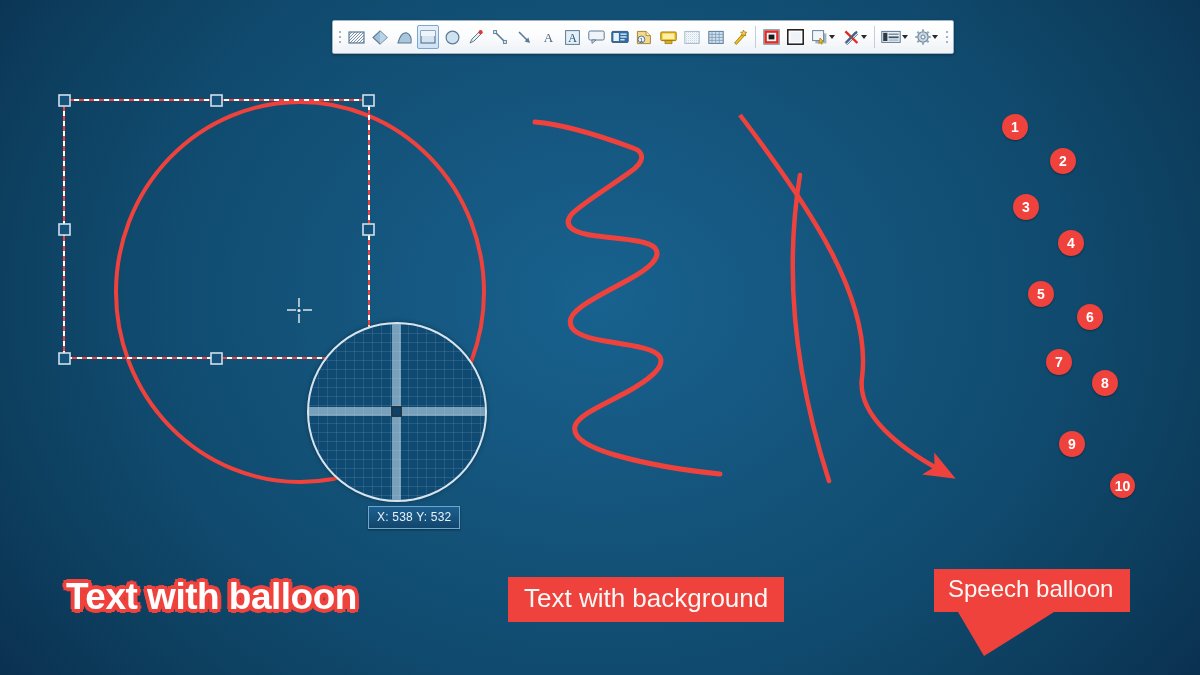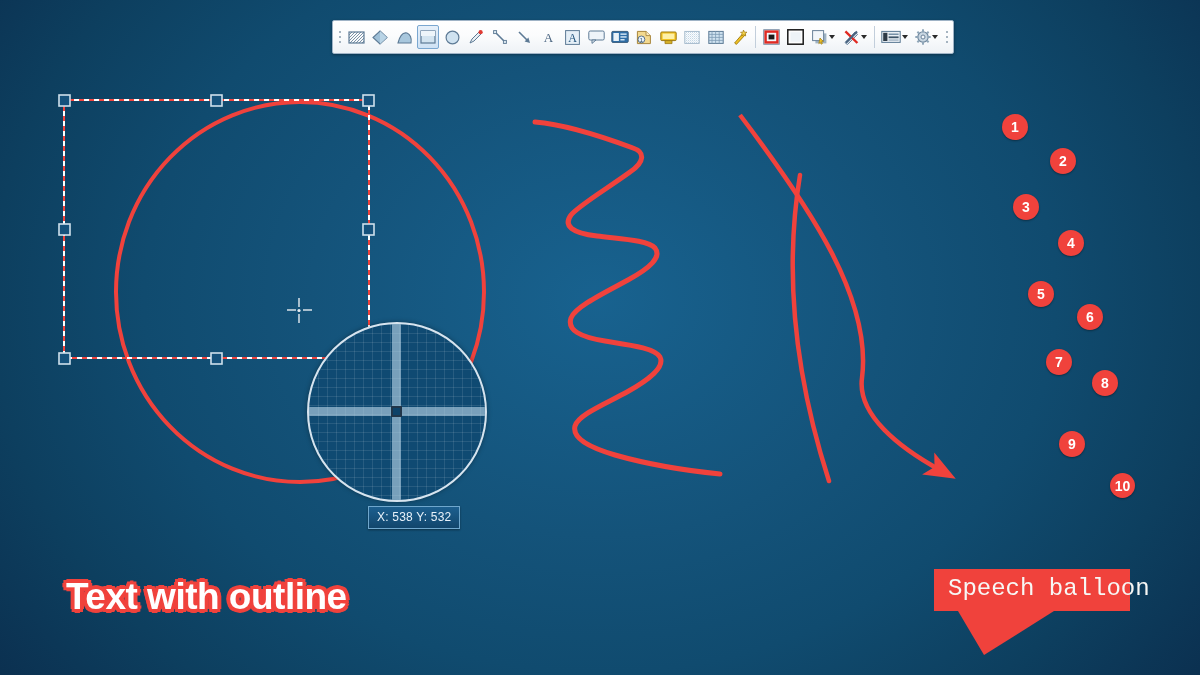--- a/index.html
+++ b/index.html
@@ -176,21 +176,20 @@
     left: 934px; top: 569px;
     width: 196px;
   }
   #balloon .bubble {
     background: #f0423c;
     color: #f7f7f5;
     font-size: 24px;
     padding: 6px 24px 9px 14px;
     white-space: nowrap;
     box-sizing: border-box;
-    font-family: Liberation Mono, monospace;
   }
   #balloon .tail {
     position: absolute;
     left: 24px; top: 100%;
     width: 96px; height: 44px;
   }
 </style>
 </head>
 <body>
 
@@ -266,23 +265,24 @@
       <div class="stamp" style="left: 1058px; top: 230px; width: 26px; height: 26px; font-size: 14px; background: rgb(240, 66, 60);">4</div>
       <div class="stamp" style="left: 1028px; top: 281px; width: 26px; height: 26px; font-size: 14px; background: rgb(240, 66, 60);">5</div>
       <div class="stamp" style="left: 1077px; top: 304px; width: 26px; height: 26px; font-size: 14px; background: rgb(240, 66, 60);">6</div>
       <div class="stamp" style="left: 1046px; top: 349px; width: 26px; height: 26px; font-size: 14px; background: rgb(240, 66, 60);">7</div>
       <div class="stamp" style="left: 1092px; top: 370px; width: 26px; height: 26px; font-size: 14px; background: rgb(240, 66, 60);">8</div>
       <div class="stamp" style="left: 1059px; top: 431px; width: 26px; height: 26px; font-size: 14px; background: rgb(240, 66, 60);">9</div>
       <div class="stamp" style="left: 1110px; top: 473px; width: 25px; height: 25px; font-size: 14px; background: rgb(240, 66, 60);">10</div>
     </div>
 
   <div id="text-outline">
-    <span>Text with outline</span>
+    <span>Text with balloon</span>
   </div>
 
+  <div id="text-bg">Text with background</div>
 
   <div id="balloon">
     <div class="bubble">Speech balloon</div>
     <svg class="tail" viewBox="0 0 96 44" xmlns="http://www.w3.org/2000/svg">
       <path d="M0,0 L96,0 L26,44 Z" fill="#f0423c"></path>
     </svg>
   </div>
 
   <div id="toolbar">
       <div class="tb-grip">

